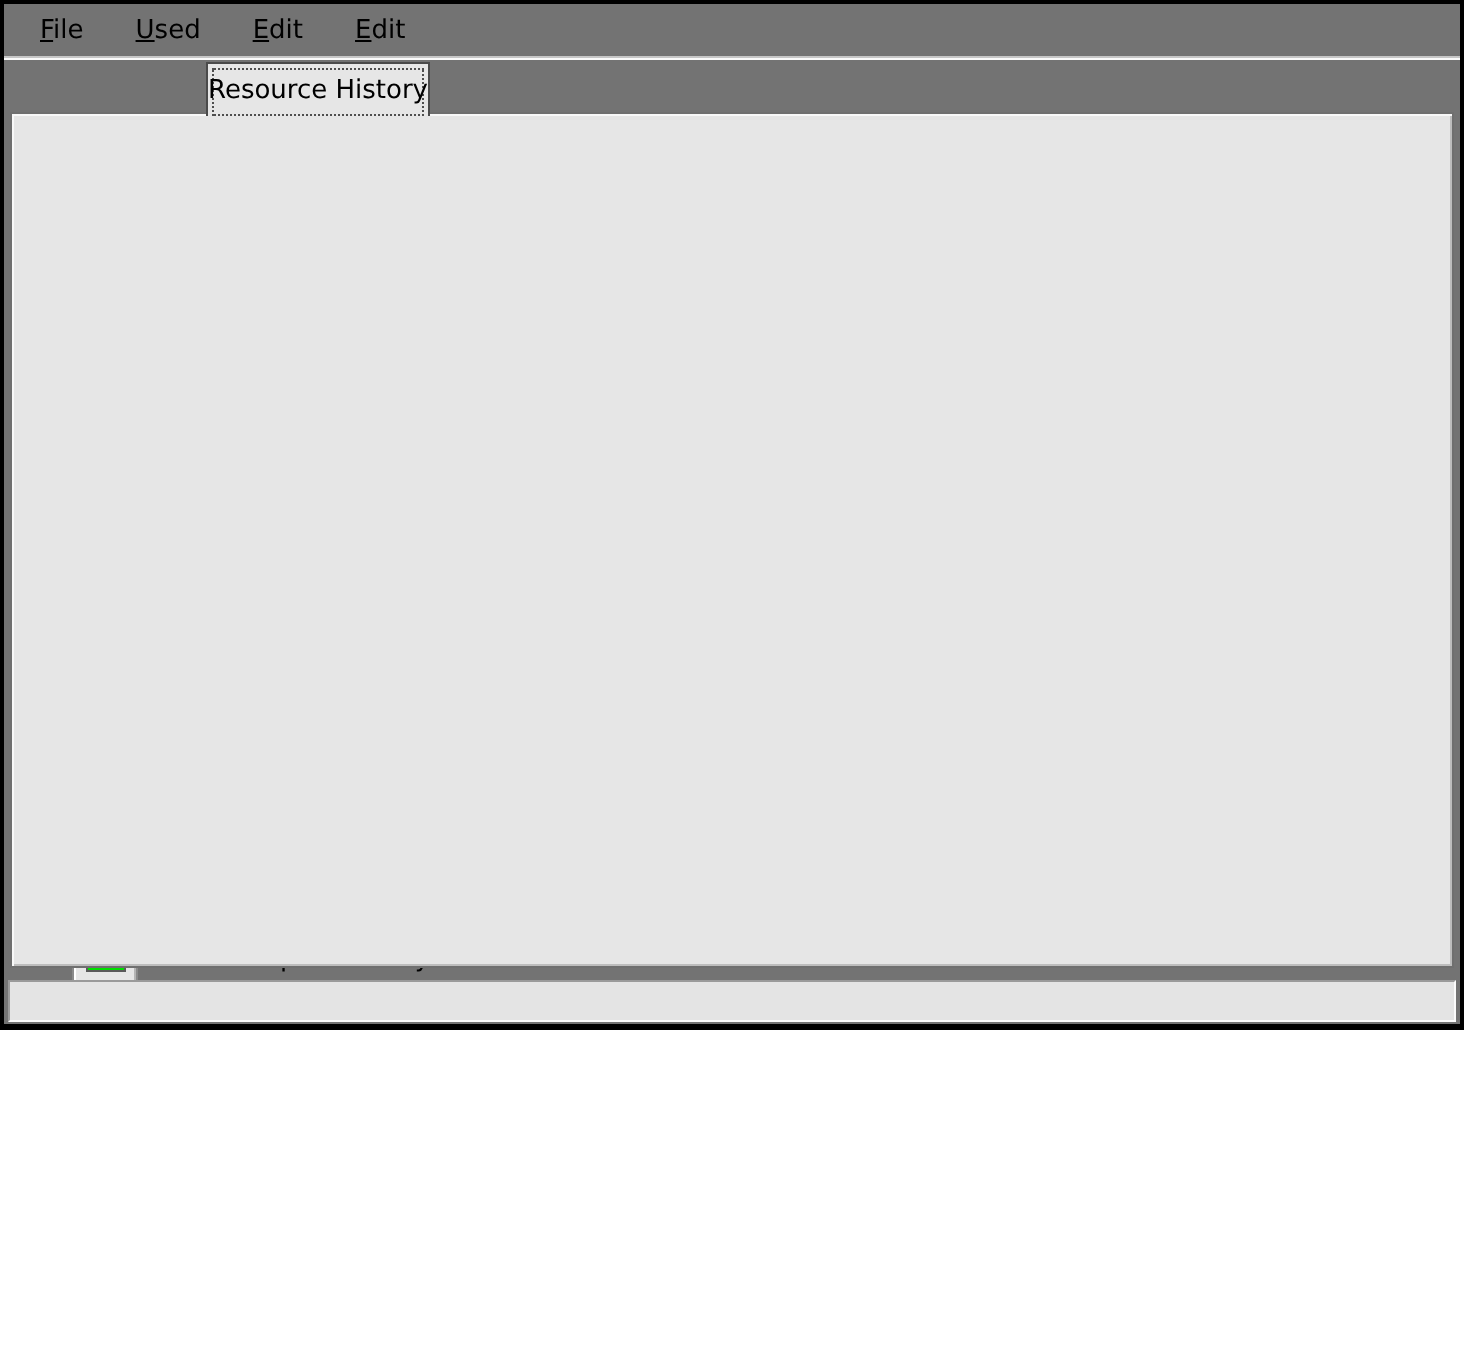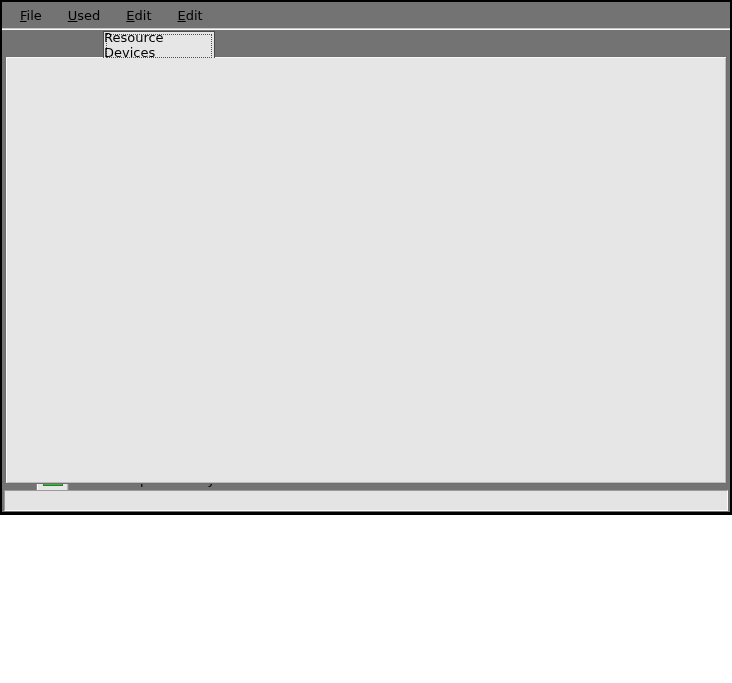--- a/index.html
+++ b/index.html
@@ -155,21 +155,21 @@
   <div class="menubar">
     <div class="menu-item">File</div>
     <div class="menu-item">Used</div>
     <div class="menu-item">Edit</div>
     <div class="menu-item">Edit</div>
   </div>
 
   <div class="tabstrip">
     <div class="tab tab-active">
       <span class="focus-rect"></span>
-      <span class="tab-label">Resource Devices</span>
+      <span class="tab-label">Resource History</span>
     </div>
   </div>
 
   <div class="notebook"></div>
 
   <div class="section-title" style="left:36px; top:69px;">CPU History</div>
 
   <div class="graph" style="left:33px; top:88px; width:683px; height:131px;">
     <div class="plot-inner">
       <svg preserveAspectRatio="none" viewBox="0 0 666 119">

